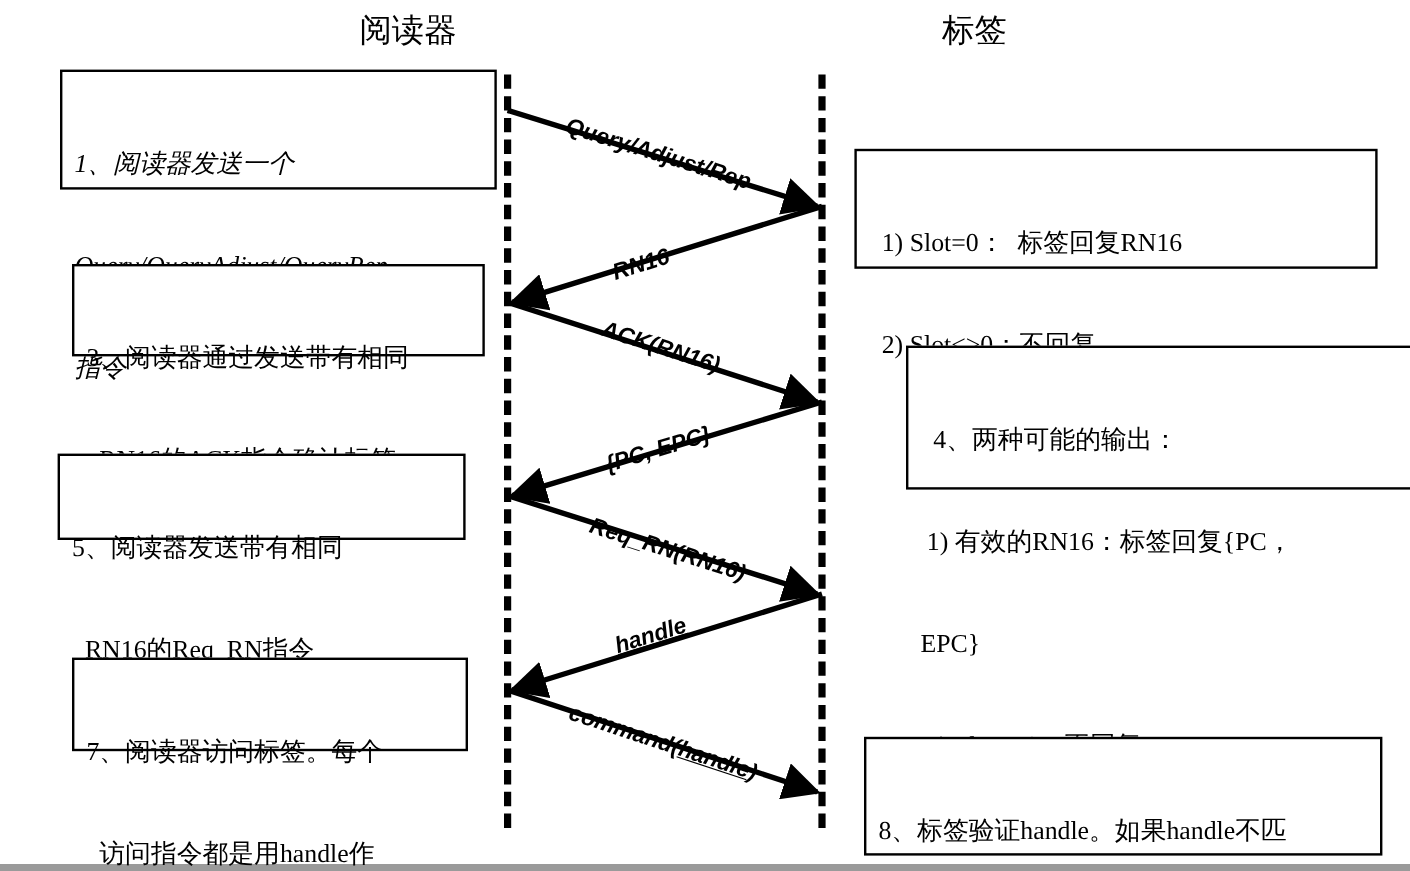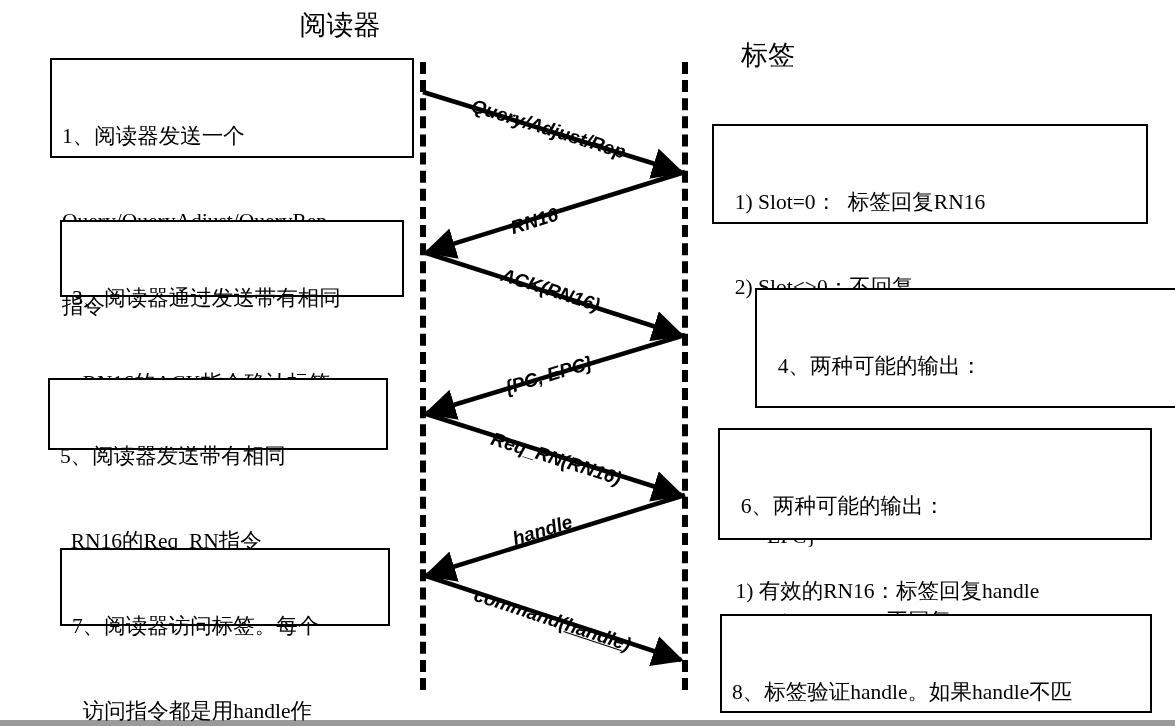--- a/index.html
+++ b/index.html
@@ -30,21 +30,21 @@
   .col-title {
     position: absolute;
     font-size: 27px;
     font-weight: 400;
     line-height: 1;
     white-space: nowrap;
     text-align: center;
     font-family: "Liberation Serif", "DejaVu Serif", serif;
   }
   #title-reader { left: 240px; top: 12px; width: 200px; }
-  #title-tag    { left: 668px; top: 12px; width: 200px; margin-top: 30px; }
+  #title-tag    { left: 712px; top: 12px; width: 200px; }
 
   
   .lifeline {
     position: absolute;
     top: 62px;
     width: 0;
     height: 628px;
     border-left: 6px dashed #000;
   }
   #lifeline-reader { left: 420px; }
@@ -59,21 +59,21 @@
     font-size: 21.5px;
     line-height: 1.32;
     padding: 5px 8px 5px 10px;
     font-family: "Liberation Serif", "DejaVu Serif", serif;
     white-space: pre-wrap;
     z-index: 3;
   }
   .note .ln { display: block; white-space: pre; }
 
   
-  #note-1 { left: 50px;  top: 58px;  width: 364px; height: 100px; }
+  #note-1 { left: 50px;  top: 58px;  width: 364px; height: 100px; font-style: italic; }
   #note-3 { left: 60px;  top: 220px; width: 344px; height: 77px;  }
   #note-5 { left: 48px;  top: 378px; width: 340px; height: 72px;  }
   #note-7 { left: 60px;  top: 548px; width: 330px; height: 78px;  }
 
   #note-2 { left: 712px; top: 124px; width: 436px; height: 100px; }
   #note-4 { left: 720px; top: 288px; width: 432px; height: 120px; margin-left: 35px; }
   #note-6 { left: 718px; top: 428px; width: 434px; height: 112px; }
   #note-8 { left: 720px; top: 614px; width: 432px; height: 99px;  }
 
   
@@ -164,25 +164,20 @@
     <span class="ln">  2) Slot&lt;&gt;0：不回复</span>
   </div>
 
   <div class="note" id="note-4">
     <span class="ln">  4、两种可能的输出：</span>
     <span class="ln"> 1) 有效的RN16：标签回复{PC，</span>
     <span class="ln">EPC}</span>
     <span class="ln"> 2) Slot&lt;&gt;0：不回复</span>
   </div>
 
-  <div class="note" id="note-6">
-    <span class="ln">  6、两种可能的输出：</span>
-    <span class="ln"> 1) 有效的RN16：标签回复handle</span>
-    <span class="ln">   2) Slot&lt;&gt;0：不回复</span>
-  </div>
 
   <div class="note" id="note-8">
     <span class="ln">8、标签验证handle。如果handle不匹</span>
     
   </div>
 
   <div class="bottom-bar"></div>
 </div>
 
 </body></html>

